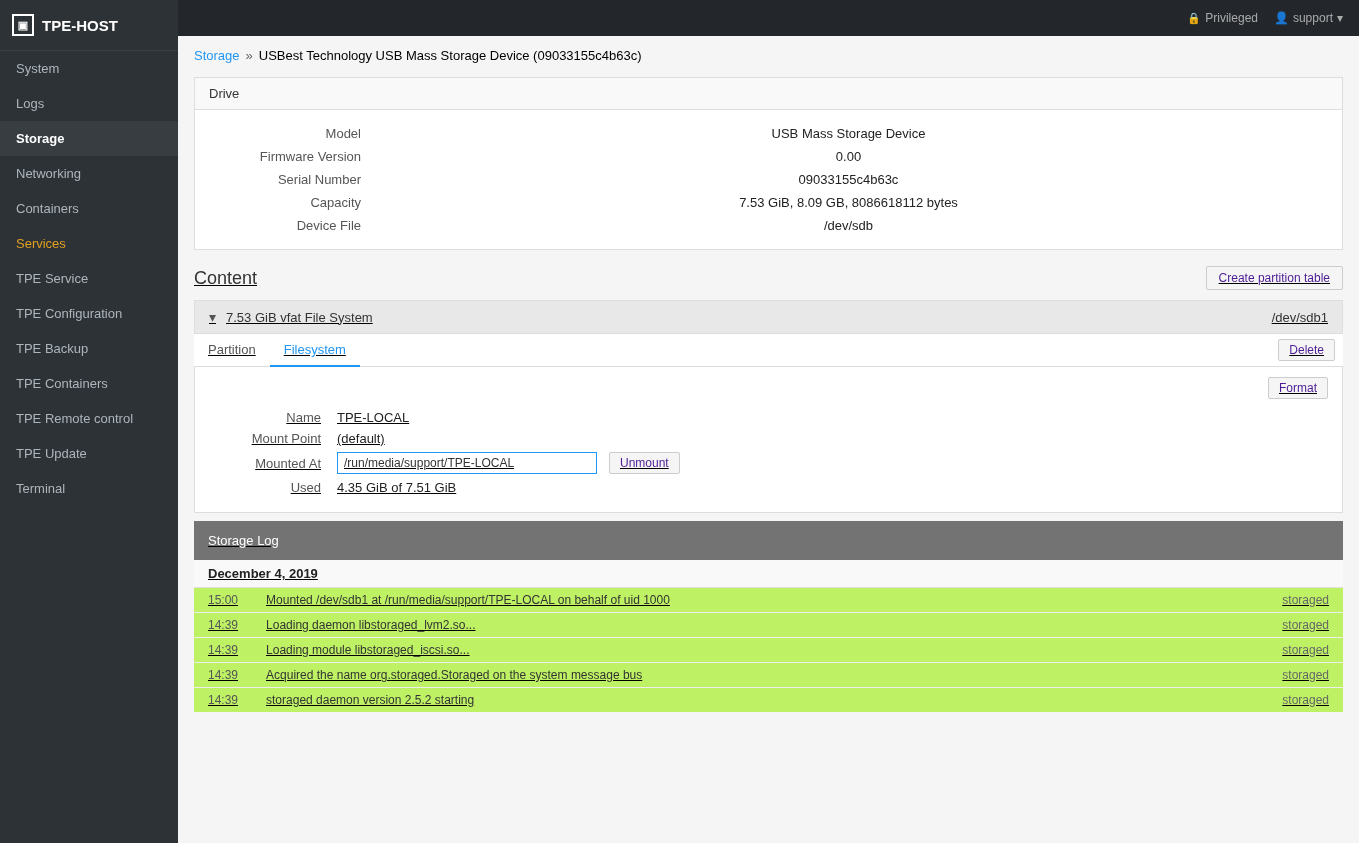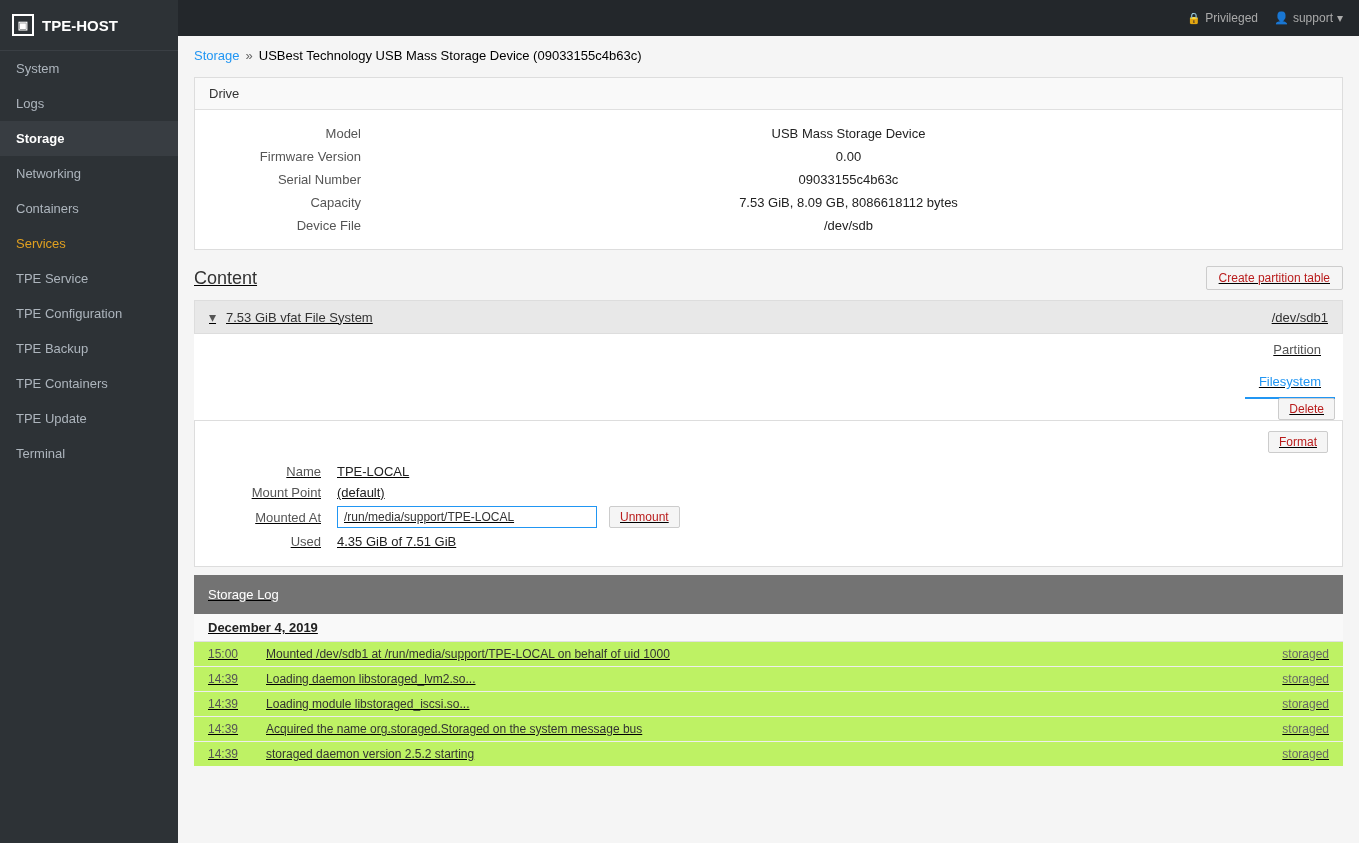--- a/index.html
+++ b/index.html
@@ -214,21 +214,21 @@
       margin-bottom: 8px;
     }
 
     
     .btn {
       padding: 4px 12px;
       font-size: 12px;
       border: 1px solid #ccc;
       background: #f5f5f5;
       cursor: pointer;
-      color: #b91c1c;
+      color: #4c1d95;
       border-radius: 2px;
     }
     .btn-sm {
       padding: 3px 10px;
       font-size: 12px;
     }
 
     
     .fs-info-table {
       width: 100%;
@@ -302,25 +302,24 @@
       color: #555;
       white-space: nowrap;
     }
     .log-table td.source {
       text-align: right;
       color: #666;
       white-space: nowrap;
     }
     .tab-bar-row {
       display: flex;
-      align-items: flex-end;
+      align-items: center;
       background: #fff;
       border-bottom: 1px solid #ddd;
       padding-right: 8px;
-      flex-direction: column;
     }
   </style>
 </head>
 <body>
 
 <div class="sidebar">
   <div class="sidebar-logo">
     <div class="sidebar-logo-icon">▣</div>
     <span>TPE-HOST</span>
   </div>
@@ -328,20 +327,21 @@
     <div class="sidebar-item">System</div>
     <div class="sidebar-item">Logs</div>
     <div class="sidebar-item active">Storage</div>
     <div class="sidebar-item">Networking</div>
     <div class="sidebar-item">Containers</div>
     <div class="sidebar-item section-header">Services</div>
     <div class="sidebar-item">TPE Service</div>
     <div class="sidebar-item">TPE Configuration</div>
     <div class="sidebar-item">TPE Backup</div>
     <div class="sidebar-item">TPE Containers</div>
+    <div class="sidebar-item">TPE Remote control</div>
     <div class="sidebar-item">TPE Update</div>
     <div class="sidebar-item">Terminal</div>
   </nav>
 </div>
 
 <div class="main">
 
   <div class="topbar">
     <div class="topbar-item">
       <span class="lock-icon">🔒</span>

